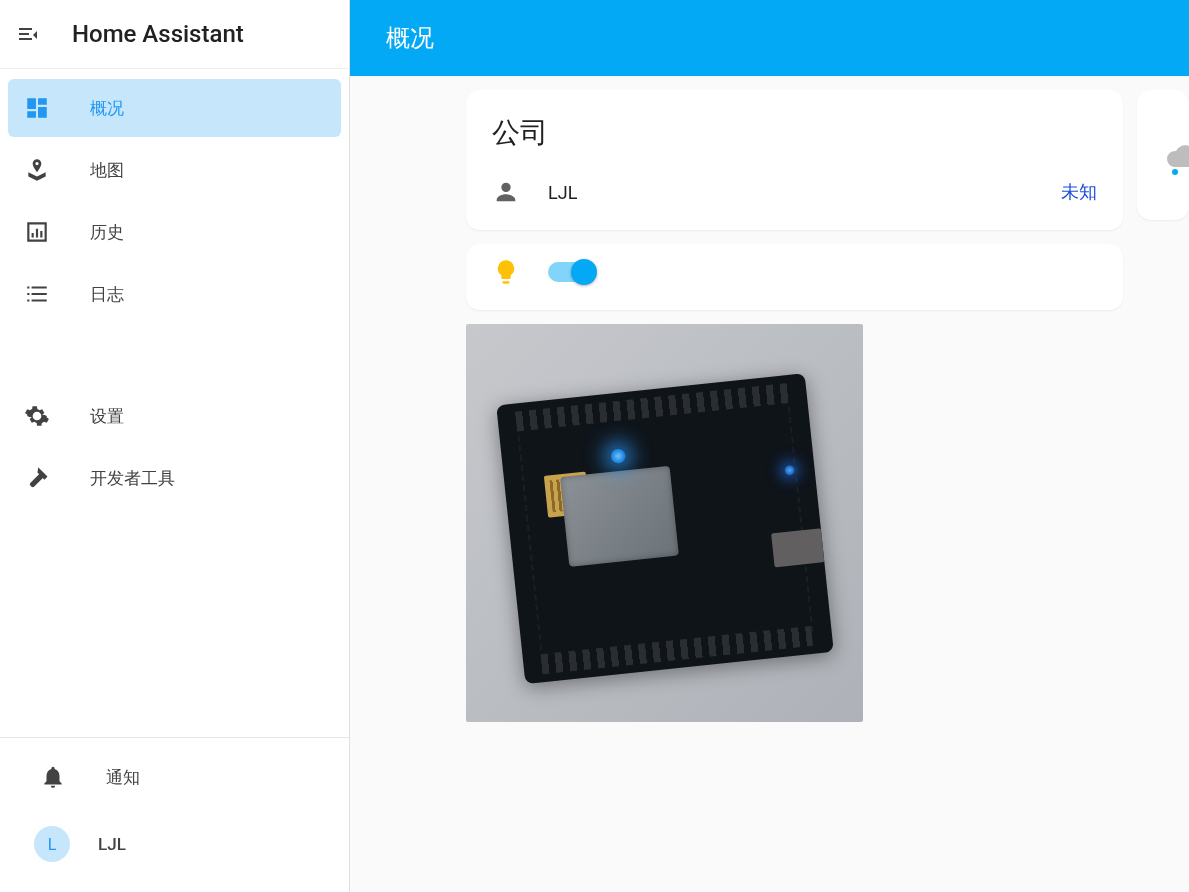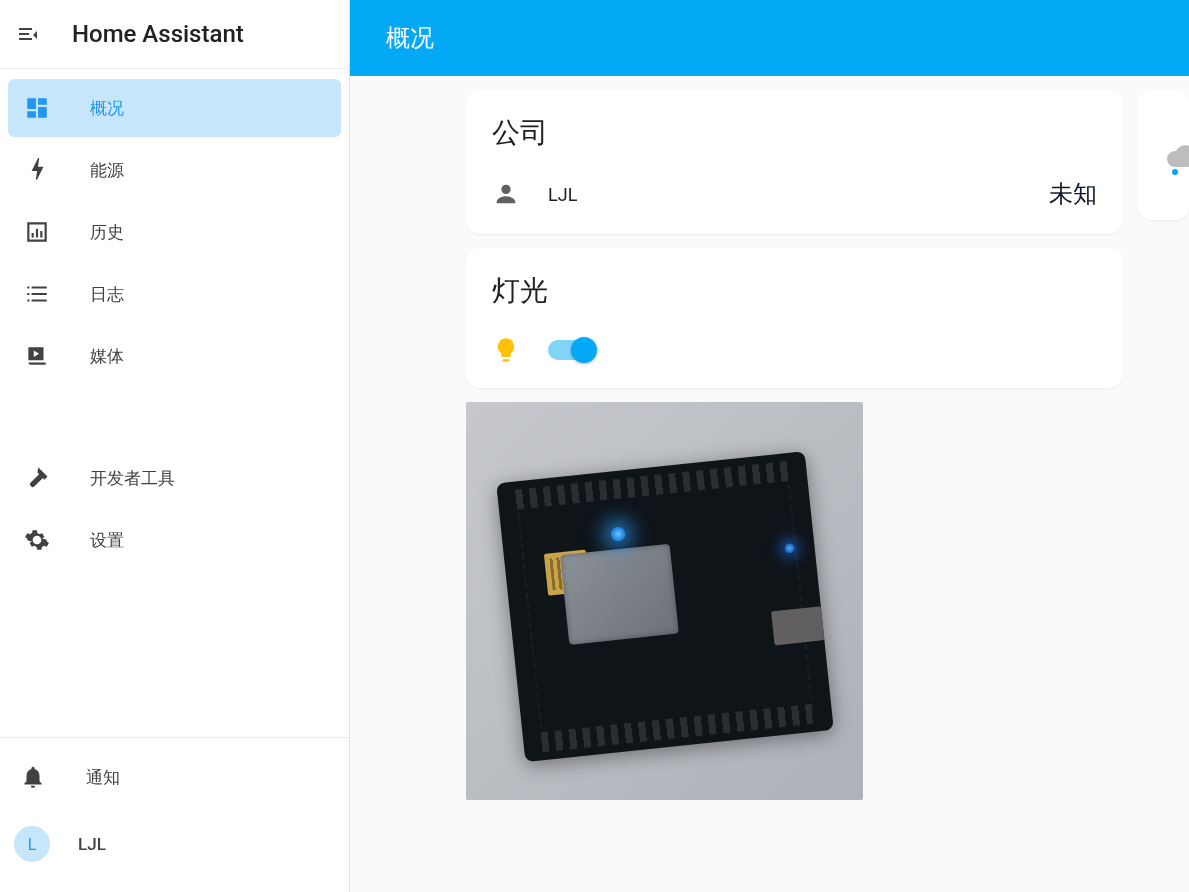--- a/index.html
+++ b/index.html
@@ -7,38 +7,38 @@
     
     .sidebar { width: 366px; background: #fff; display: flex; flex-direction: column; border-right: 1px solid #e0e0e0; }
     .sidebar-header { display: flex; align-items: center; padding: 20px 16px; gap: 32px; border-bottom: 1px solid #eee; }
     .menu-toggle { width: 24px; height: 24px; display: flex; align-items: center; justify-content: center; cursor: pointer; }
     .sidebar-title { font-size: 24px; font-weight: 500; color: #212121; }
     
     .nav-items { flex: 1; padding: 10px 8px; }
     .nav-item { display: flex; align-items: center; padding: 16px 16px; gap: 40px; cursor: pointer; border-radius: 6px; color: #424242; font-size: 17px; font-weight: 500; margin-bottom: 4px; }
     .nav-item.active { background: #c5e6fb; color: #2196f3; }
     .nav-item .icon { width: 26px; height: 26px; display: flex; align-items: center; justify-content: center; }
-    .nav-footer { border-top: 1px solid #e8e8e8; padding: 10px 4px; }
+    .nav-footer { border-top: 1px solid #e8e8e8; padding: 10px 24px; }
     
     .user-avatar { width: 36px; height: 36px; border-radius: 50%; background: #c5e6fb; color: #2196f3; display: flex; align-items: center; justify-content: center; font-size: 16px; font-weight: 400; }
     
     .main { flex: 1; display: flex; flex-direction: column; background: #fafafa; }
     .topbar { background: #03a9f4; color: #fff; padding: 22px 36px; font-size: 24px; font-weight: 400; }
     
     .content { padding: 14px 0 14px 116px; display: flex; gap: 14px; }
     .col { display: flex; flex-direction: column; gap: 14px; }
     
     .card { background: #fff; border-radius: 14px; padding: 0; width: 657px; box-shadow: 0 1px 2px rgba(0,0,0,0.06); }
     .card-peek { background: #fff; border-radius: 14px; width: 52px; height: 130px; box-shadow: 0 1px 2px rgba(0,0,0,0.06); display:flex; align-items:center; justify-content:center; position: relative; overflow: hidden; }
     .card-title { font-size: 28px; font-weight: 400; color: #212121; padding: 24px 26px 12px 26px; }
     .card-row { display: flex; align-items: center; padding: 14px 26px 24px 26px; gap: 28px; }
     .card-row .icon { width: 28px; height: 28px; display: flex; align-items: center; justify-content: center; color: #616161; }
     .card-row .icon.lit { color: #ffc107; }
     .row-label { font-size: 18px; color: #212121; flex: 1; }
-    .row-value { font-size: 24px; color: #0f172a; }
+    .row-value { font-size: 18px; color: #1d4ed8; }
     
     .switch { width: 46px; height: 20px; border-radius: 10px; background: #81d4fa; position: relative; cursor: pointer; }
     .switch-thumb { width: 26px; height: 26px; border-radius: 50%; background: #03a9f4; position: absolute; right: -3px; top: -3px; box-shadow: 0 1px 3px rgba(0,0,0,0.3); }
     
     .image-card { width: 397px; height: 398px; background: linear-gradient(135deg, #c6c8cc 0%, #aeb2b8 100%); border-radius: 2px; position: relative; overflow: hidden; }
     .pcb { position: absolute; left: 50%; top: 50%; transform: translate(-50%, -48%) rotate(-6deg); width: 310px; height: 280px; background: #0f1419; border-radius: 8px; box-shadow: 0 4px 20px rgba(0,0,0,0.4); }
     .pcb::before { content:""; position:absolute; inset: 18px; border: 2px dashed rgba(255,255,255,0.05); border-radius: 4px; }
     .chip { position: absolute; left: 56px; top: 78px; width: 110px; height: 90px; background: linear-gradient(135deg, #8b9196, #6b7278); border-radius: 4px; box-shadow: inset 0 0 6px rgba(0,0,0,0.3); }
     .antenna { position: absolute; left: 40px; top: 75px; width: 42px; height: 42px; background: #c9a24e; border-radius: 2px; }
     .antenna::after { content:""; position:absolute; inset:5px; background: repeating-linear-gradient(90deg, #8b6a28 0 3px, #c9a24e 3px 7px); }
@@ -69,67 +69,59 @@
       <span class="icon">
         <svg viewBox="0 0 24 24" width="26" height="26">
             <path fill="currentColor" d="M3 3h8v10H3V3m10 0h8v6h-8V3M3 15h8v6H3v-6m10-4h8v10h-8V11z"></path>
           </svg>
       </span>
       <span>概况</span>
     </div>
     <div class="nav-item">
       <span class="icon">
         <svg viewBox="0 0 24 24" width="26" height="26">
-            <path fill="currentColor" d="M11 21l1-8H7l6-12h1l-1 8h5l-6 12h-1z"></path>
+            <path fill="currentColor" d="M12 2a4 4 0 014 4c0 3-4 8-4 8s-4-5-4-8a4 4 0 014-4zm0 2.5A1.5 1.5 0 1013.5 6 1.5 1.5 0 0012 4.5zM4 18l8 4 8-4v-4l-8 4-8-4v4z"></path>
           </svg>
       </span>
-      <span>能源</span>
+      <span>地图</span>
     </div>
     <div class="nav-item">
       <span class="icon">
         <svg viewBox="0 0 24 24" width="26" height="26">
             <path fill="currentColor" d="M3 3h18v18H3V3m2 2v14h14V5H5m2 8h2v4H7v-4m4-4h2v8h-2V9m4 2h2v6h-2v-6z"></path>
           </svg>
       </span>
       <span>历史</span>
     </div>
     <div class="nav-item">
       <span class="icon">
         <svg viewBox="0 0 24 24" width="26" height="26">
             <path fill="currentColor" d="M3 5h2v2H3V5m4 0h14v2H7V5M3 11h2v2H3v-2m4 0h14v2H7v-2M3 17h2v2H3v-2m4 0h14v2H7v-2z"></path>
           </svg>
       </span>
       <span>日志</span>
     </div>
+
+    <div style="height: 60px;"></div>
+
     <div class="nav-item">
       <span class="icon">
         <svg viewBox="0 0 24 24" width="26" height="26">
-            <path fill="currentColor" d="M4 4h14v12H4V4m5 3v6l5-3-5-3zM4 18h16v2H6a2 2 0 01-2-2z"></path>
+            <path fill="currentColor" d="M12 8a4 4 0 100 8 4 4 0 000-8zm9 4a7 7 0 01-.1 1.2l2.1 1.6-2 3.4-2.5-1a7 7 0 01-2 1.2l-.4 2.6h-4l-.4-2.6a7 7 0 01-2-1.2l-2.5 1-2-3.4 2.1-1.6A7 7 0 013 12a7 7 0 01.1-1.2L1 9.2l2-3.4 2.5 1a7 7 0 012-1.2L7.9 3h4l.4 2.6a7 7 0 012 1.2l2.5-1 2 3.4-2.1 1.6A7 7 0 0121 12z"></path>
           </svg>
       </span>
-      <span>媒体</span>
+      <span>设置</span>
     </div>
-
-    <div style="height: 60px;"></div>
-
     <div class="nav-item">
       <span class="icon">
         <svg viewBox="0 0 24 24" width="26" height="26">
             <path fill="currentColor" d="M13.3 2.3l8.4 8.4-2.8 2.8-1.5-1.5-7.9 7.9a2 2 0 01-2.8 0l-.7-.7a2 2 0 010-2.8l7.9-7.9-1.5-1.5 0.9-5.7z"></path>
           </svg>
       </span>
       <span>开发者工具</span>
-    </div>
-    <div class="nav-item">
-      <span class="icon">
-        <svg viewBox="0 0 24 24" width="26" height="26">
-            <path fill="currentColor" d="M12 8a4 4 0 100 8 4 4 0 000-8zm9 4a7 7 0 01-.1 1.2l2.1 1.6-2 3.4-2.5-1a7 7 0 01-2 1.2l-.4 2.6h-4l-.4-2.6a7 7 0 01-2-1.2l-2.5 1-2-3.4 2.1-1.6A7 7 0 013 12a7 7 0 01.1-1.2L1 9.2l2-3.4 2.5 1a7 7 0 012-1.2L7.9 3h4l.4 2.6a7 7 0 012 1.2l2.5-1 2 3.4-2.1 1.6A7 7 0 0121 12z"></path>
-          </svg>
-      </span>
-      <span>设置</span>
     </div>
   </div>
 
   <div class="nav-footer">
     <div class="nav-item">
       <span class="icon">
         <svg viewBox="0 0 24 24" width="26" height="26">
             <path fill="currentColor" d="M12 22a2 2 0 002-2h-4a2 2 0 002 2zm6-6V11c0-3.07-1.63-5.64-4.5-6.32V4a1.5 1.5 0 00-3 0v.68C7.64 5.36 6 7.92 6 11v5l-2 2v1h16v-1l-2-2z"></path>
           </svg>
       </span>
@@ -155,21 +147,20 @@
             <svg viewBox="0 0 24 24" width="28" height="28">
                 <path fill="currentColor" d="M12 12a4 4 0 100-8 4 4 0 000 8zm0 2c-4 0-8 2-8 5v1h16v-1c0-3-4-5-8-5z"></path>
               </svg>
           </span>
           <span class="row-label">LJL</span>
           <span class="row-value">未知</span>
         </div>
       </div>
 
       <div class="card">
-        <div class="card-title">灯光</div>
         <div class="card-row">
           <span class="icon lit">
             <svg viewBox="0 0 24 24" width="28" height="28">
                 <path fill="currentColor" d="M12 2a7 7 0 00-4 12.7V17a1 1 0 001 1h6a1 1 0 001-1v-2.3A7 7 0 0012 2zm-3 18h6v1a1 1 0 01-1 1h-4a1 1 0 01-1-1v-1z"></path>
               </svg>
           </span>
           <span class="switch">
               <span class="switch-thumb"></span>
             </span>
         </div>

